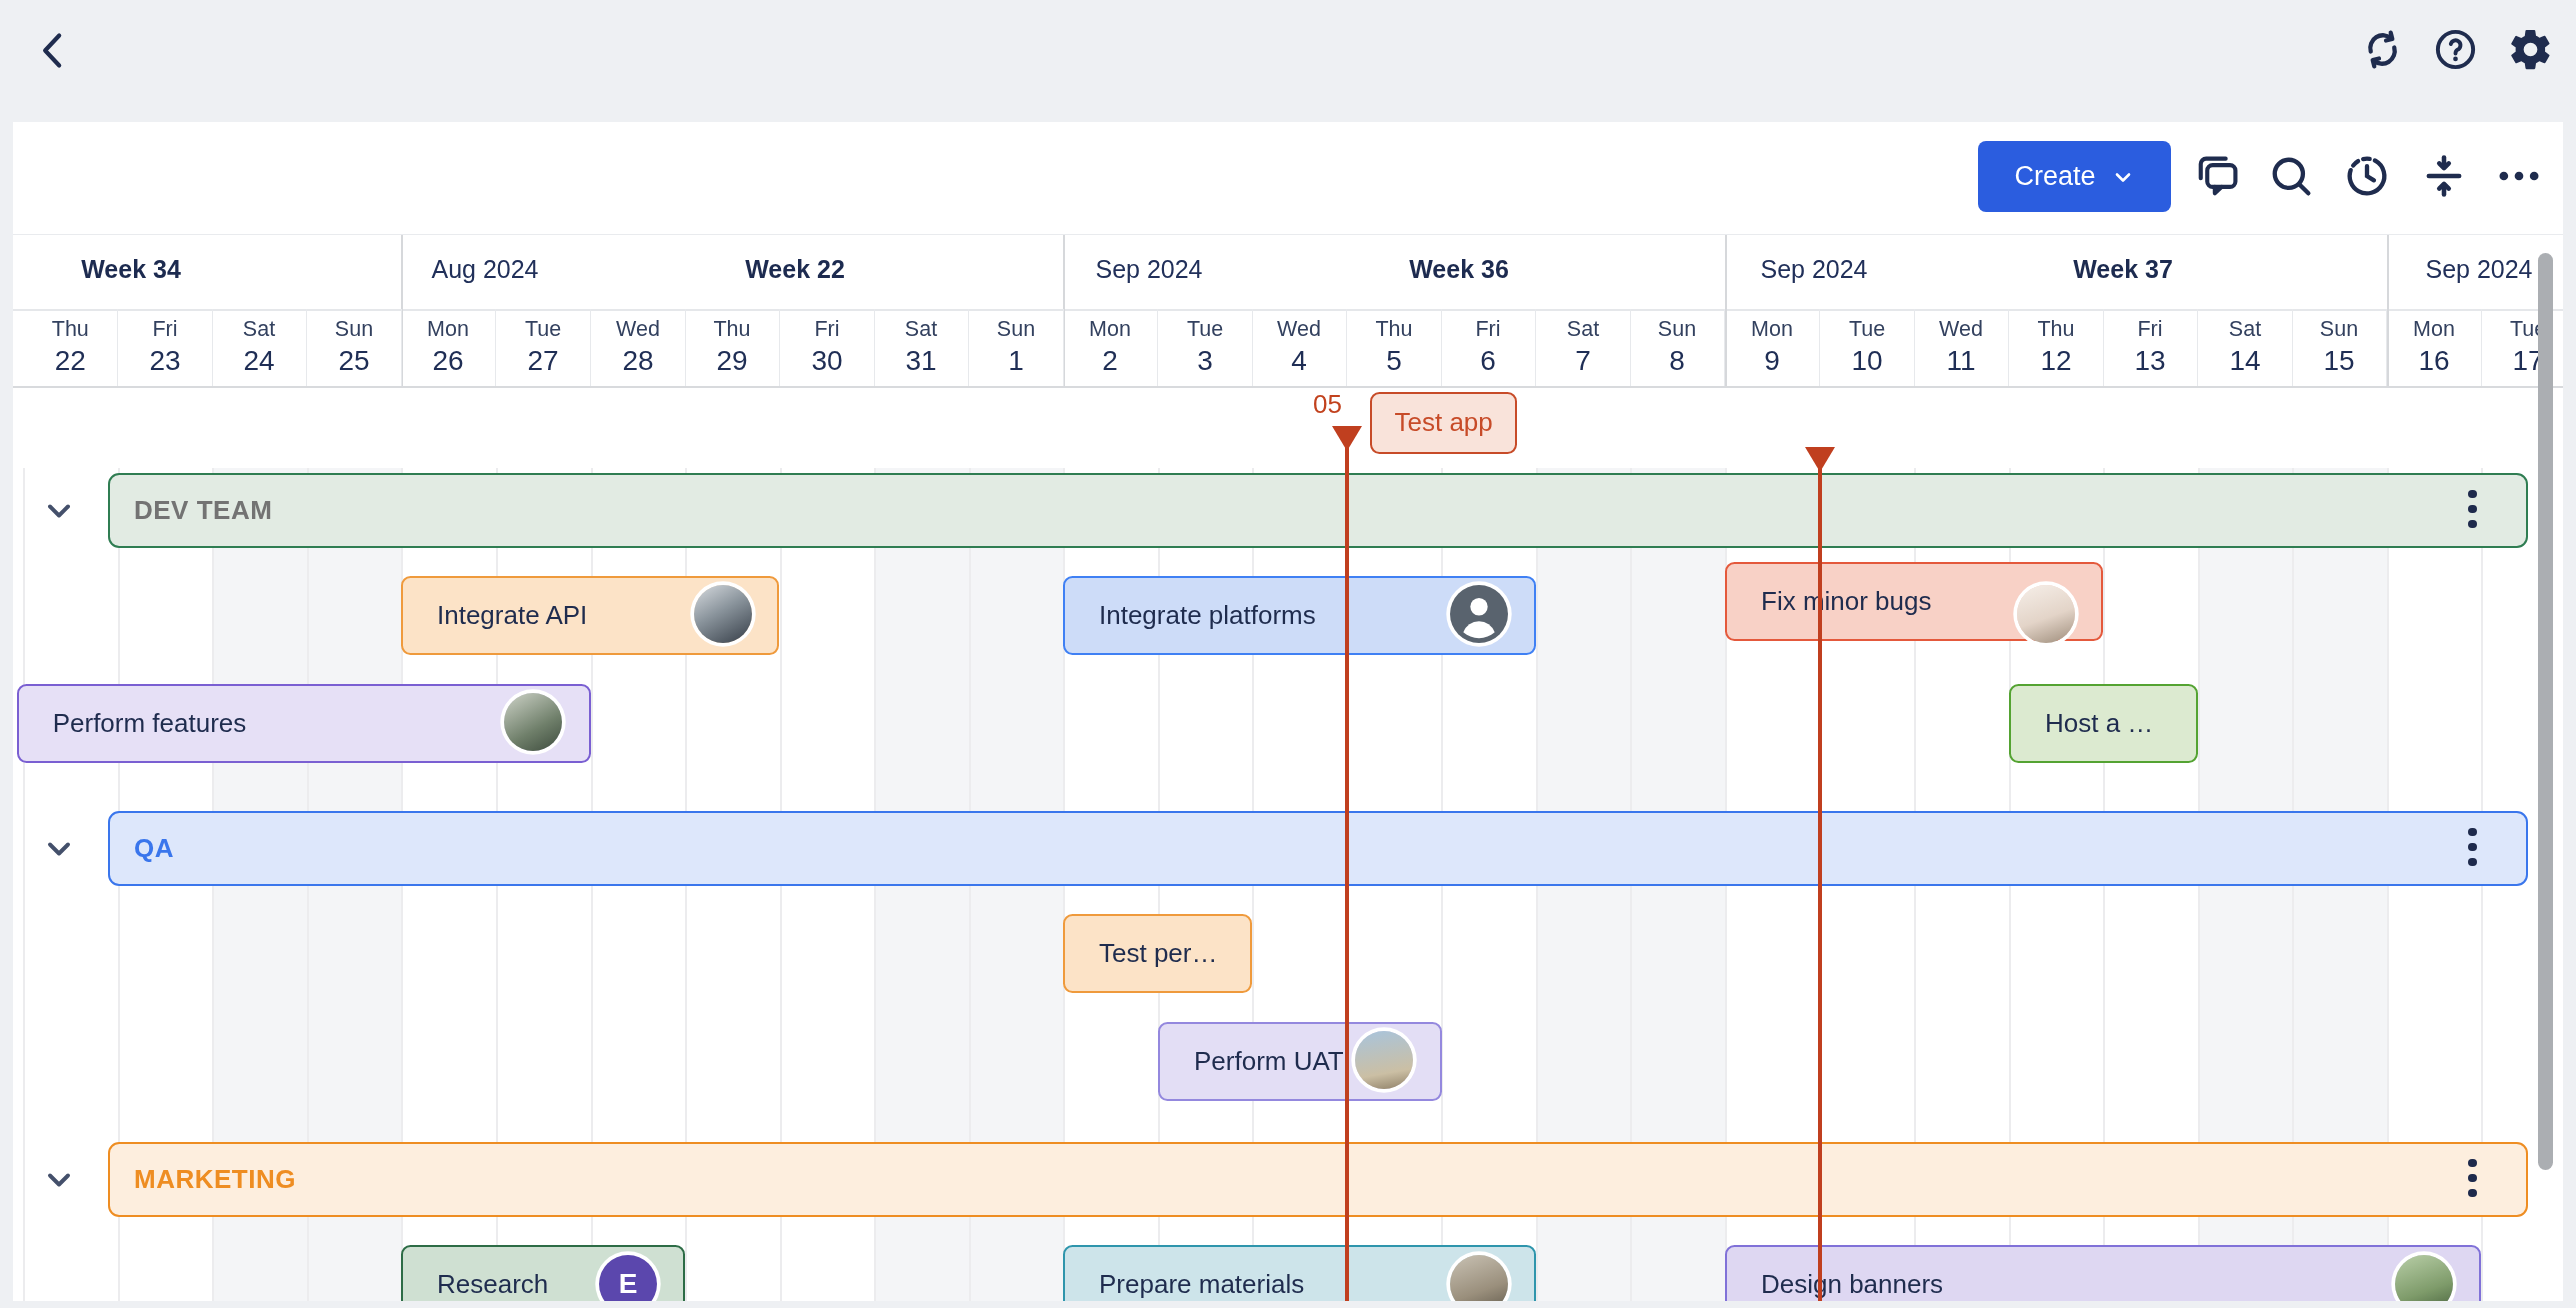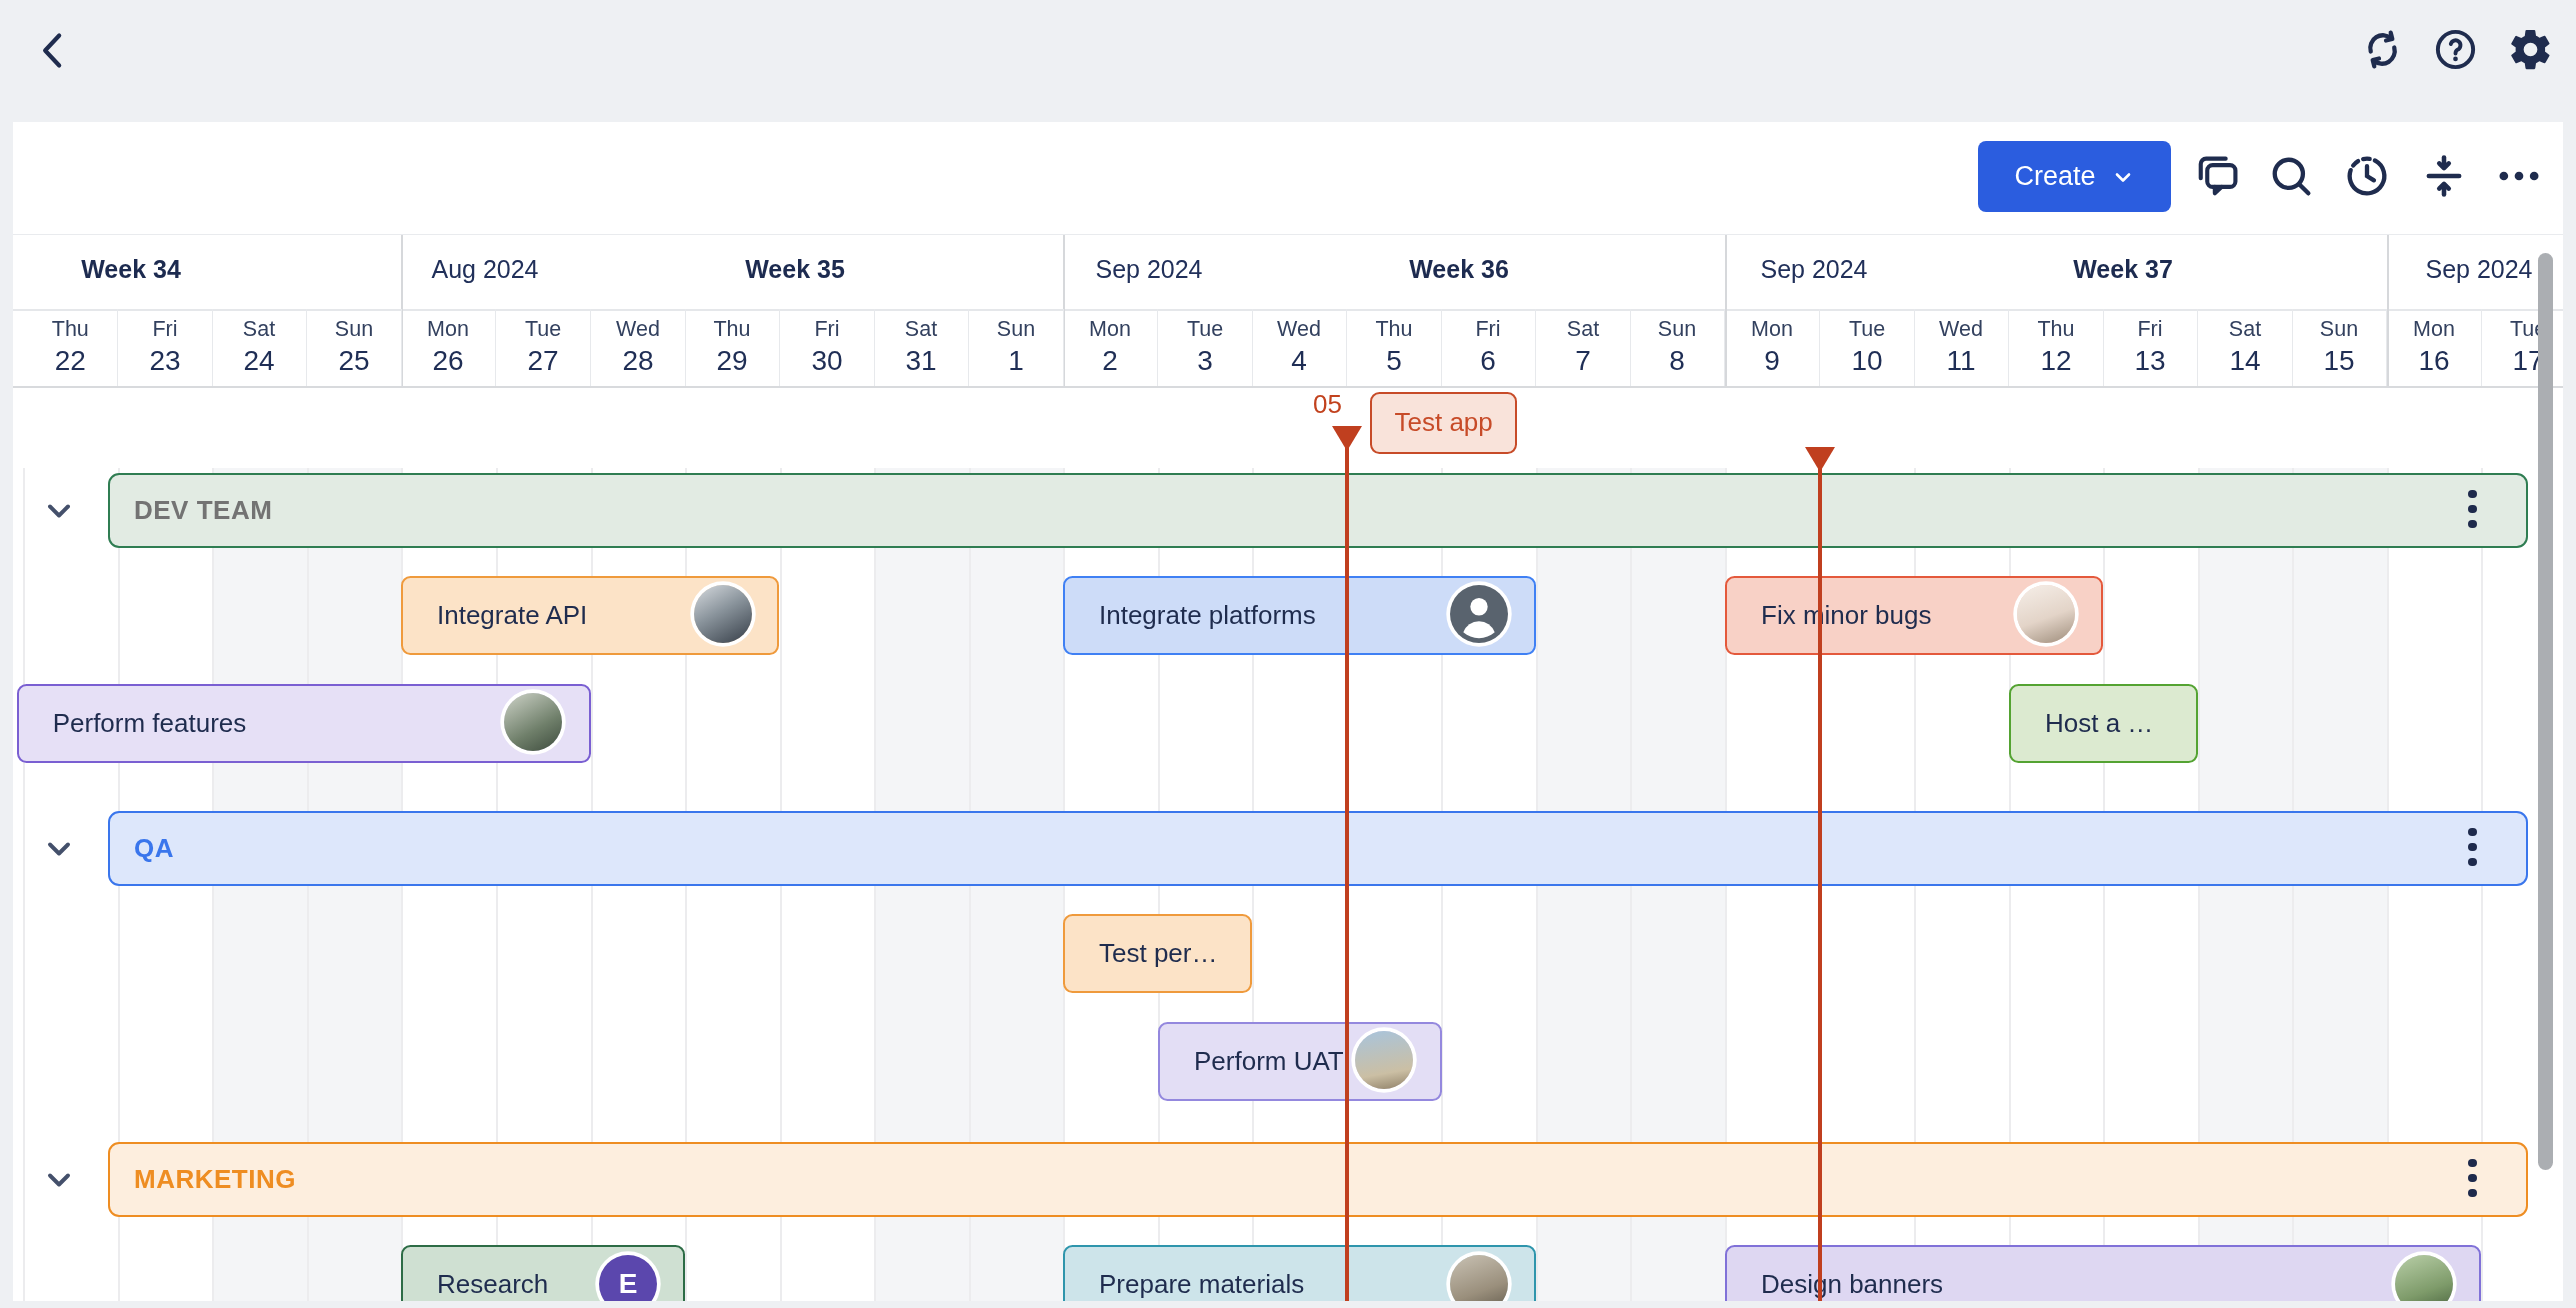--- a/index.html
+++ b/index.html
@@ -133,21 +133,21 @@
         <div class="grid-line" style="left: 2185px; top: 346px; height: 833px;"></div>
         <div class="grid-line" style="left: 2279px; top: 346px; height: 833px;"></div>
         <div class="grid-line" style="left: 2374px; top: 346px; height: 833px;"></div>
         <div class="grid-line" style="left: 2468px; top: 346px; height: 833px;"></div>
       </div>
     <div id="layer-header">
         <div class="hline" style="top: 187px; background: rgb(229, 231, 234);"></div>
         <div class="hline" style="top: 264px; background: rgb(216, 218, 221);"></div>
         <div class="wk-label bold" style="left: 118px;">Week 34</div>
         <div class="wk-label" style="left: 472px;">Aug 2024</div>
-        <div class="wk-label bold" style="left: 782px;">Week 35</div>
+        <div class="wk-label bold" style="left: 782px;">Week 22</div>
         <div class="wk-label" style="left: 1136px;">Sep 2024</div>
         <div class="wk-label bold" style="left: 1446px;">Week 36</div>
         <div class="wk-label" style="left: 1801px;">Sep 2024</div>
         <div class="wk-label bold" style="left: 2110px;">Week 37</div>
         <div class="wk-label" style="left: 2466px;">Sep 2024</div>
         <div class="vweek" style="left: 388px;"></div>
         <div class="vweek" style="left: 1050px;"></div>
         <div class="vweek" style="left: 1712px;"></div>
         <div class="vweek" style="left: 2374px;"></div>
         <div class="day-cell" style="left: 10.3px; width: 95px;">
@@ -279,21 +279,21 @@
         <div class="avatar av-a" style="left: 681px; top: 463px;"></div>
         <div class="bar" style="left: 1050px; top: 454px; width: 473px; background: rgb(205, 220, 248); border-color: rgb(63, 128, 244);">
           <div class="bar-label">Integrate platforms</div>
         </div>
         <div class="avatar av-icon" style="left: 1437px; top: 463px; overflow: hidden;">
           <svg viewBox="0 0 24 24" width="58" height="58">
             <circle cx="12" cy="9" r="3.6" fill="#fff"></circle>
             <path d="M5.5 19.6a6.9 6.9 0 0 1 13 0c-1.8 1.5-4 2.4-6.5 2.4s-4.7-.9-6.5-2.4z" fill="#fff"></path>
           </svg>
         </div>
-        <div class="bar" style="left: 1712px; top: 454px; width: 378px; background: rgb(248, 209, 198); border-color: rgb(228, 89, 60);">
+        <div class="bar" style="left: 1712px; top: 440px; width: 378px; background: rgb(248, 209, 198); border-color: rgb(228, 89, 60);">
           <div class="bar-label">Fix minor bugs</div>
         </div>
         <div class="avatar av-c" style="left: 2004px; top: 463px;"></div>
         <div class="bar" style="left: 3.7px; top: 562px; width: 574px; background: rgb(230, 224, 246); border-color: rgb(122, 95, 210);">
           <div class="bar-label">Perform features</div>
         </div>
         <div class="avatar av-d" style="left: 491px; top: 571px;"></div>
         <div class="bar" style="left: 1996px; top: 562px; width: 189px; background: rgb(220, 234, 208); border-color: rgb(84, 163, 50);">
           <div class="bar-label">Host a …</div>
         </div>

